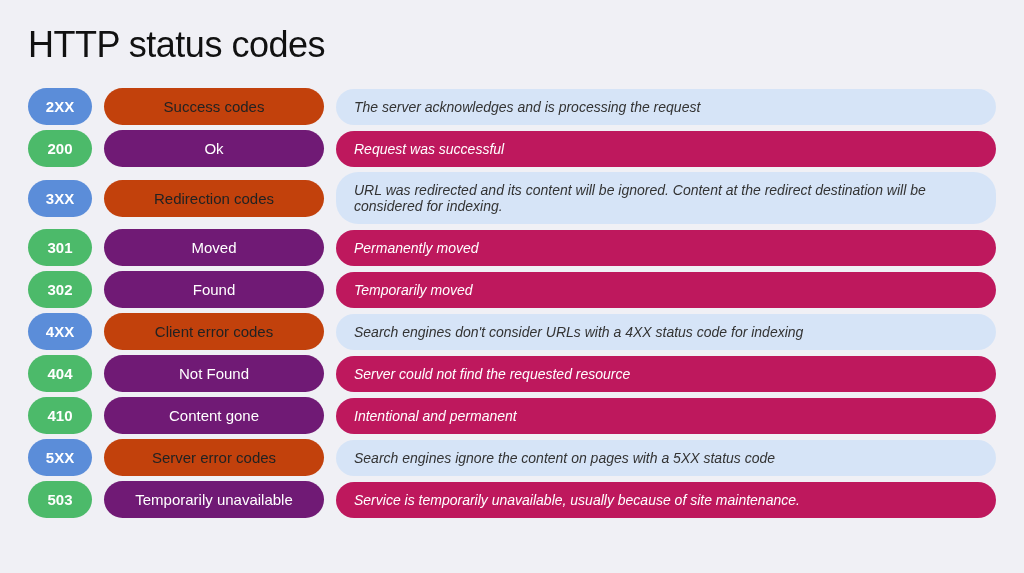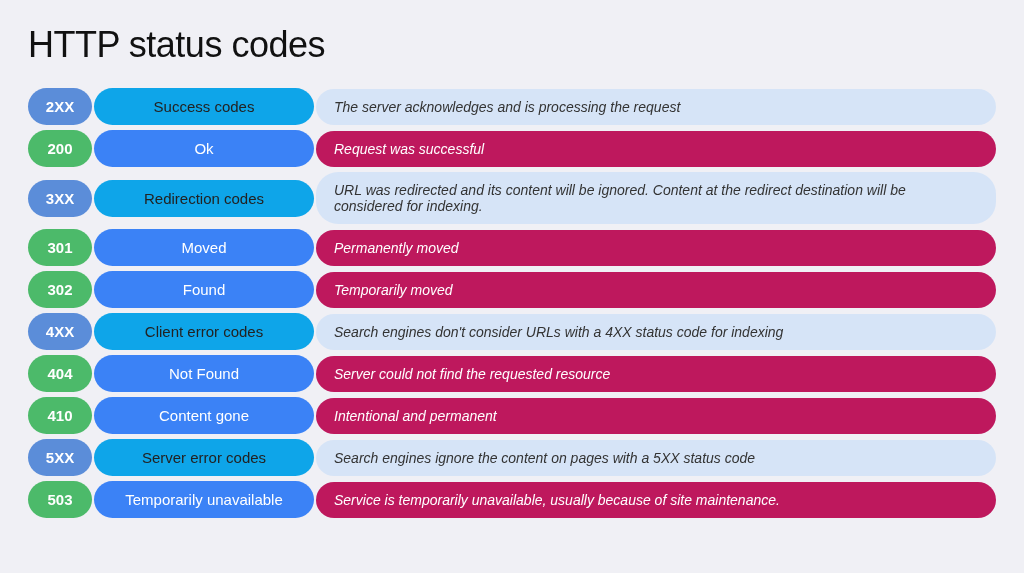--- a/index.html
+++ b/index.html
@@ -15,21 +15,21 @@
       font-size: 36px;
       font-weight: 400;
       color: #111;
       margin-bottom: 22px;
       letter-spacing: -0.5px;
     }
 
     .row {
       display: flex;
       align-items: center;
-      gap: 2px;
+      gap: 12px;
       margin-bottom: 5px;
       justify-content: space-between;
     }
 
     .cell-code {
       min-width: 64px;
       width: 64px;
       padding: 10px 12px;
       border-radius: 22px;
       text-align: center;
@@ -56,34 +56,34 @@
       border-radius: 22px;
       font-size: 14px;
       font-style: italic;
     }
 
     
     .row-category .cell-code {
       background-color: #5b8dd9;
     }
     .row-category .cell-name {
-      background-color: #0ea5e9;
+      background-color: #c2410c;
       color: #222;
     }
     .row-category .cell-desc {
       background-color: #d6e4f7;
       color: #333;
     }
 
     
     .row-value .cell-code {
       background-color: #4cba6a;
     }
     .row-value .cell-name {
-      background-color: #3b82f6;
+      background-color: #701a75;
       color: #fff;
     }
     .row-value .cell-desc {
       background-color: #be185d;
       color: #fff;
     }
   </style>
 </head>
 <body>
 

